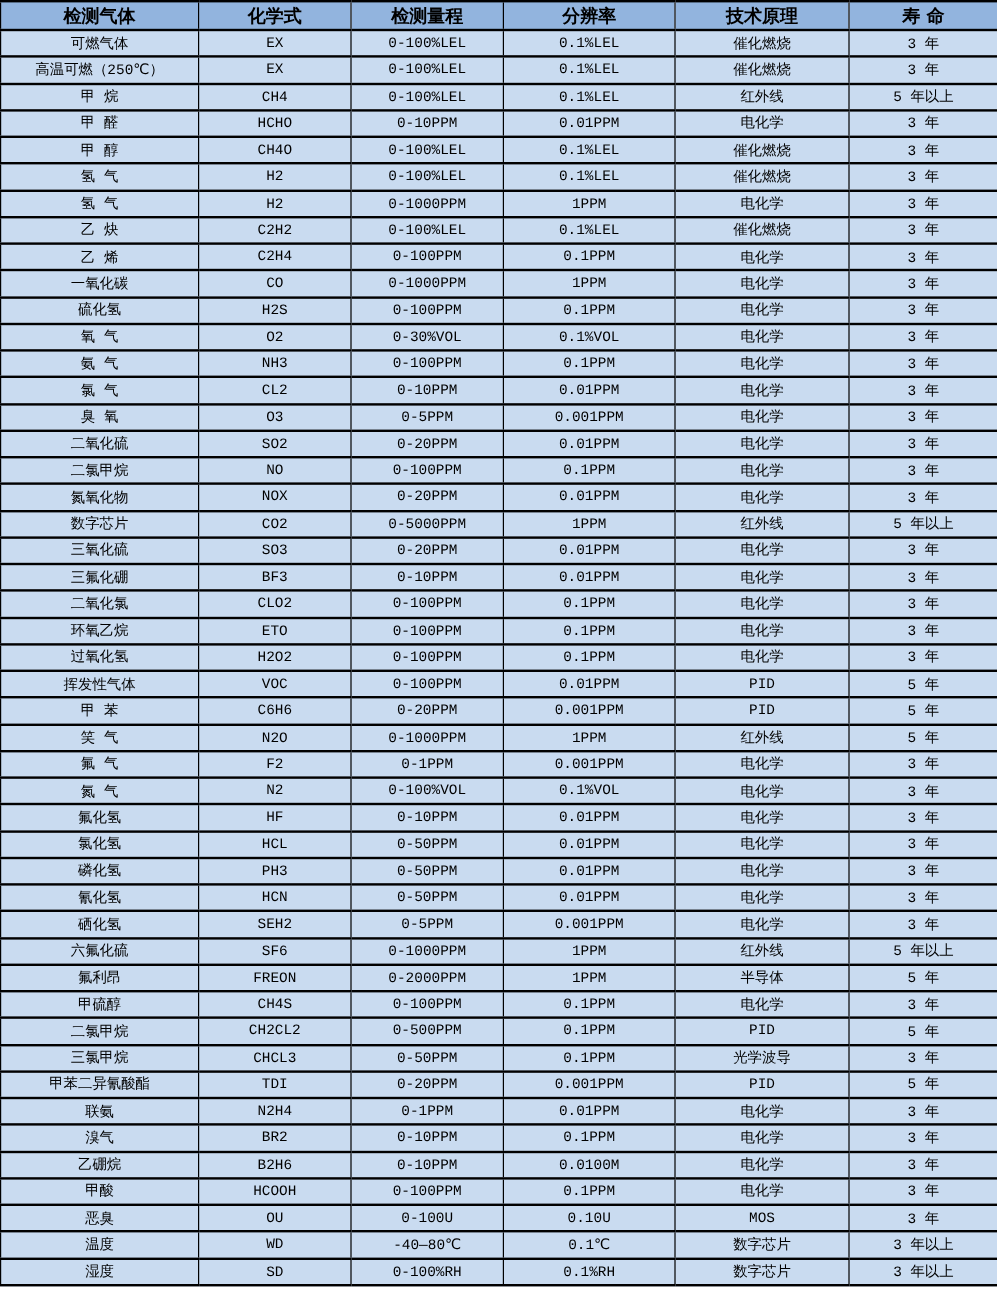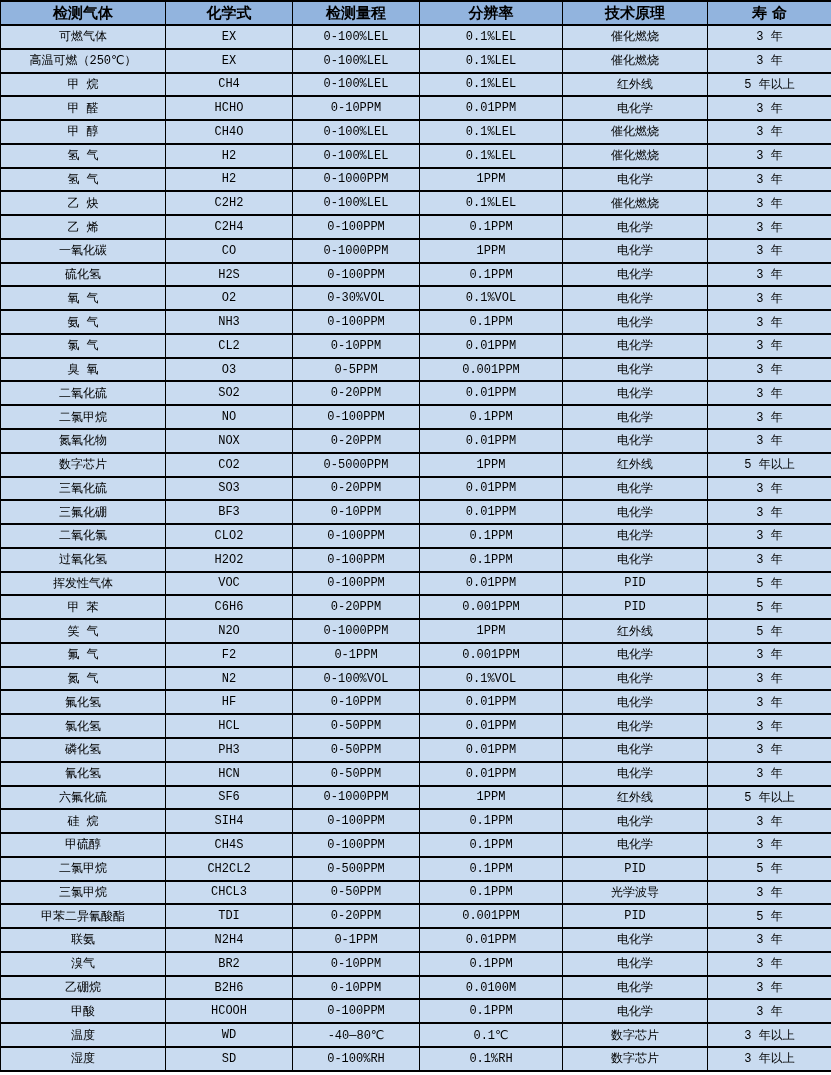--- a/index.html
+++ b/index.html
@@ -242,20 +242,28 @@
       </tr>
       <tr>
         <td>二氧化氯</td>
         <td>CLO2</td>
         <td>0-100PPM</td>
         <td>0.1PPM</td>
         <td>电化学</td>
         <td>3 年</td>
       </tr>
       <tr>
+        <td>环氧乙烷</td>
+        <td>ETO</td>
+        <td>0-100PPM</td>
+        <td>0.1PPM</td>
+        <td>电化学</td>
+        <td>3 年</td>
+      </tr>
+      <tr>
         <td>过氧化氢</td>
         <td>H2O2</td>
         <td>0-100PPM</td>
         <td>0.1PPM</td>
         <td>电化学</td>
         <td>3 年</td>
       </tr>
       <tr>
         <td>挥发性气体</td>
         <td>VOC</td>
@@ -322,34 +330,42 @@
       </tr>
       <tr>
         <td>氰化氢</td>
         <td>HCN</td>
         <td>0-50PPM</td>
         <td>0.01PPM</td>
         <td>电化学</td>
         <td>3 年</td>
       </tr>
       <tr>
+        <td>硒化氢</td>
+        <td>SEH2</td>
+        <td>0-5PPM</td>
+        <td>0.001PPM</td>
+        <td>电化学</td>
+        <td>3 年</td>
+      </tr>
+      <tr>
         <td>六氟化硫</td>
         <td>SF6</td>
         <td>0-1000PPM</td>
         <td>1PPM</td>
         <td>红外线</td>
         <td>5 年以上</td>
       </tr>
       <tr>
-        <td>硅 烷</td>
-        <td>SIH4</td>
-        <td>0-100PPM</td>
-        <td>0.1PPM</td>
-        <td>电化学</td>
-        <td>3 年</td>
+        <td>氟利昂</td>
+        <td>FREON</td>
+        <td>0-2000PPM</td>
+        <td>1PPM</td>
+        <td>半导体</td>
+        <td>5 年</td>
       </tr>
       <tr>
         <td>甲硫醇</td>
         <td>CH4S</td>
         <td>0-100PPM</td>
         <td>0.1PPM</td>
         <td>电化学</td>
         <td>3 年</td>
       </tr>
       <tr>
@@ -399,20 +415,28 @@
         <td>0.0100M</td>
         <td>电化学</td>
         <td>3 年</td>
       </tr>
       <tr>
         <td>甲酸</td>
         <td>HCOOH</td>
         <td>0-100PPM</td>
         <td>0.1PPM</td>
         <td>电化学</td>
+        <td>3 年</td>
+      </tr>
+      <tr>
+        <td>恶臭</td>
+        <td>OU</td>
+        <td>0-100U</td>
+        <td>0.10U</td>
+        <td>MOS</td>
         <td>3 年</td>
       </tr>
       <tr>
         <td>温度</td>
         <td>WD</td>
         <td>-40—80℃</td>
         <td>0.1℃</td>
         <td>数字芯片</td>
         <td>3 年以上</td>
       </tr>

